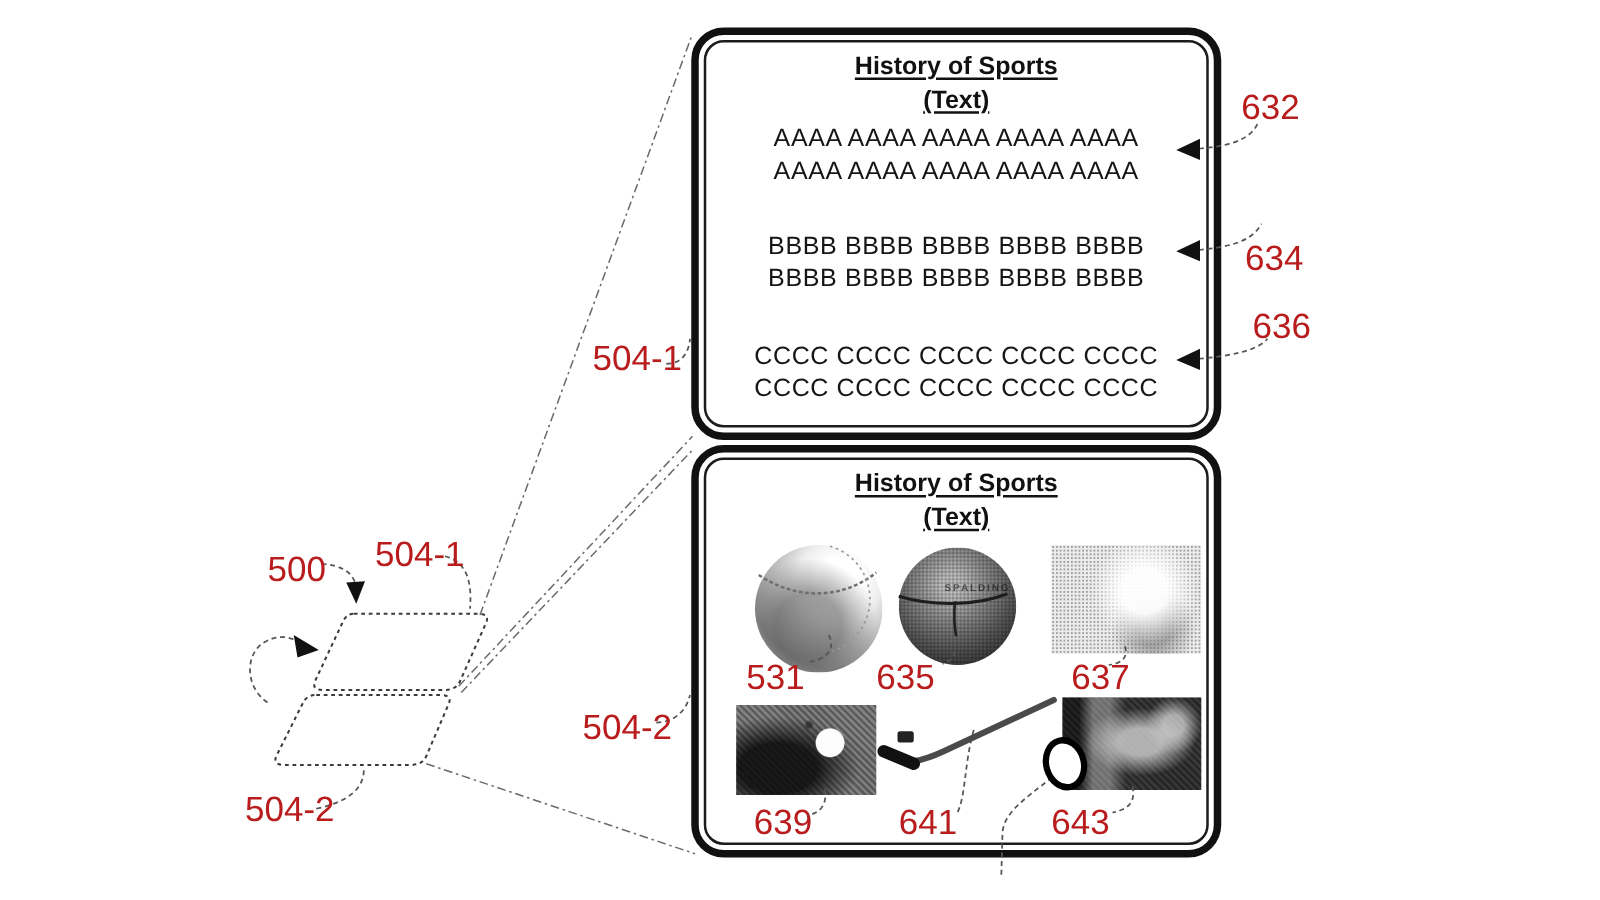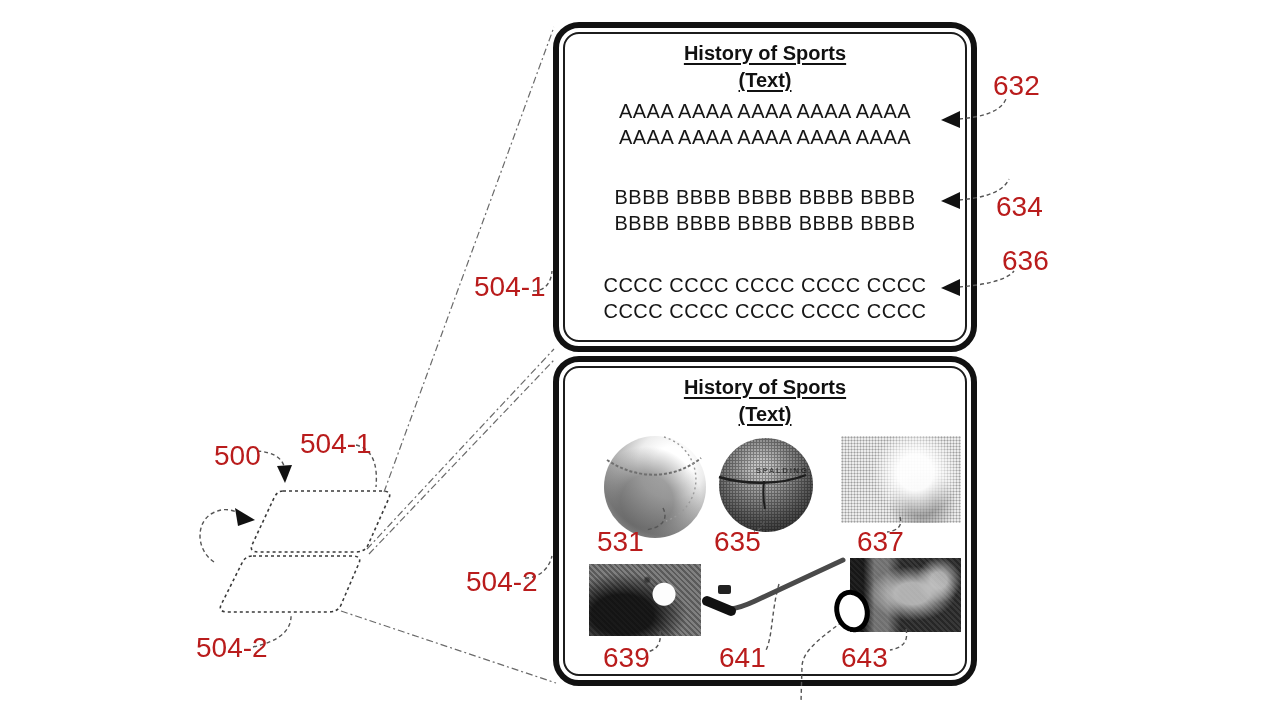--- a/index.html
+++ b/index.html
@@ -87,21 +87,21 @@
     </div>
     <div class="thumb baseball" style="left:45px;top:74px;"></div>
     <div class="thumb basketball" style="left:160px;top:76px;">
       <div class="brand">SPALDING</div>
     </div>
     <div class="thumb halftone" style="left:282px;top:74px;"></div>
     <div class="thumb golfphoto" style="left:30px;top:202px;"></div>
     <div class="thumb darkphoto" style="left:291px;top:196px;"></div>
 
     <div class="refnum" style="left:38px;top:164px;">531</div>
-    <div class="refnum" style="left:155px;top:164px;">635</div>
+    <div class="refnum" style="left:142px;top:164px;">635</div>
     <div class="refnum" style="left:298px;top:164px;">637</div>
     <div class="refnum" style="left:44px;top:280px;">639</div>
     <div class="refnum" style="left:160px;top:280px;">641</div>
     <div class="refnum" style="left:282px;top:280px;">643</div>
   </div>
 
   <div class="refnum" style="left:214px;top:440px;">500</div>
   <div class="refnum" style="left:300px;top:428px;">504-1</div>
   <div class="refnum" style="left:196px;top:632px;">504-2</div>
   <div class="refnum" style="left:474px;top:271px;">504-1</div>

